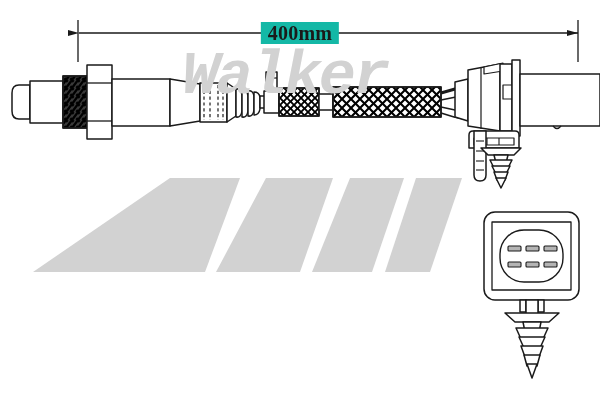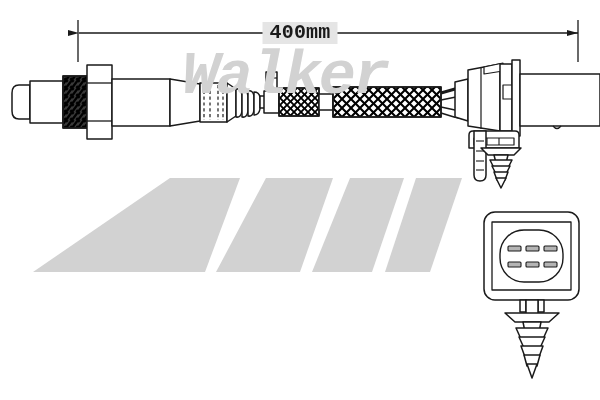--- a/index.html
+++ b/index.html
@@ -30,26 +30,26 @@
     width: 600px;
     height: 400px;
     display: block;
   }
 
   .dim-label {
     position: absolute;
     left: 300px;
     top: 22px;
     transform: translateX(-50%);
-    font-family: Liberation Mono, monospace;
+    font-family: Liberation Serif, serif;
     font-size: 20px;
     font-weight: 700;
     color: #1a1a1a;
     letter-spacing: 0.2px;
-    background: #e5e5e5;
+    background: #14b8a6;
     padding: 0 7px;
     line-height: 22px;
     white-space: nowrap;
   }
 
   .watermark-text {
     position: absolute;
     left: 182px;
     top: 46px;
     font-family: Liberation Mono, monospace;

